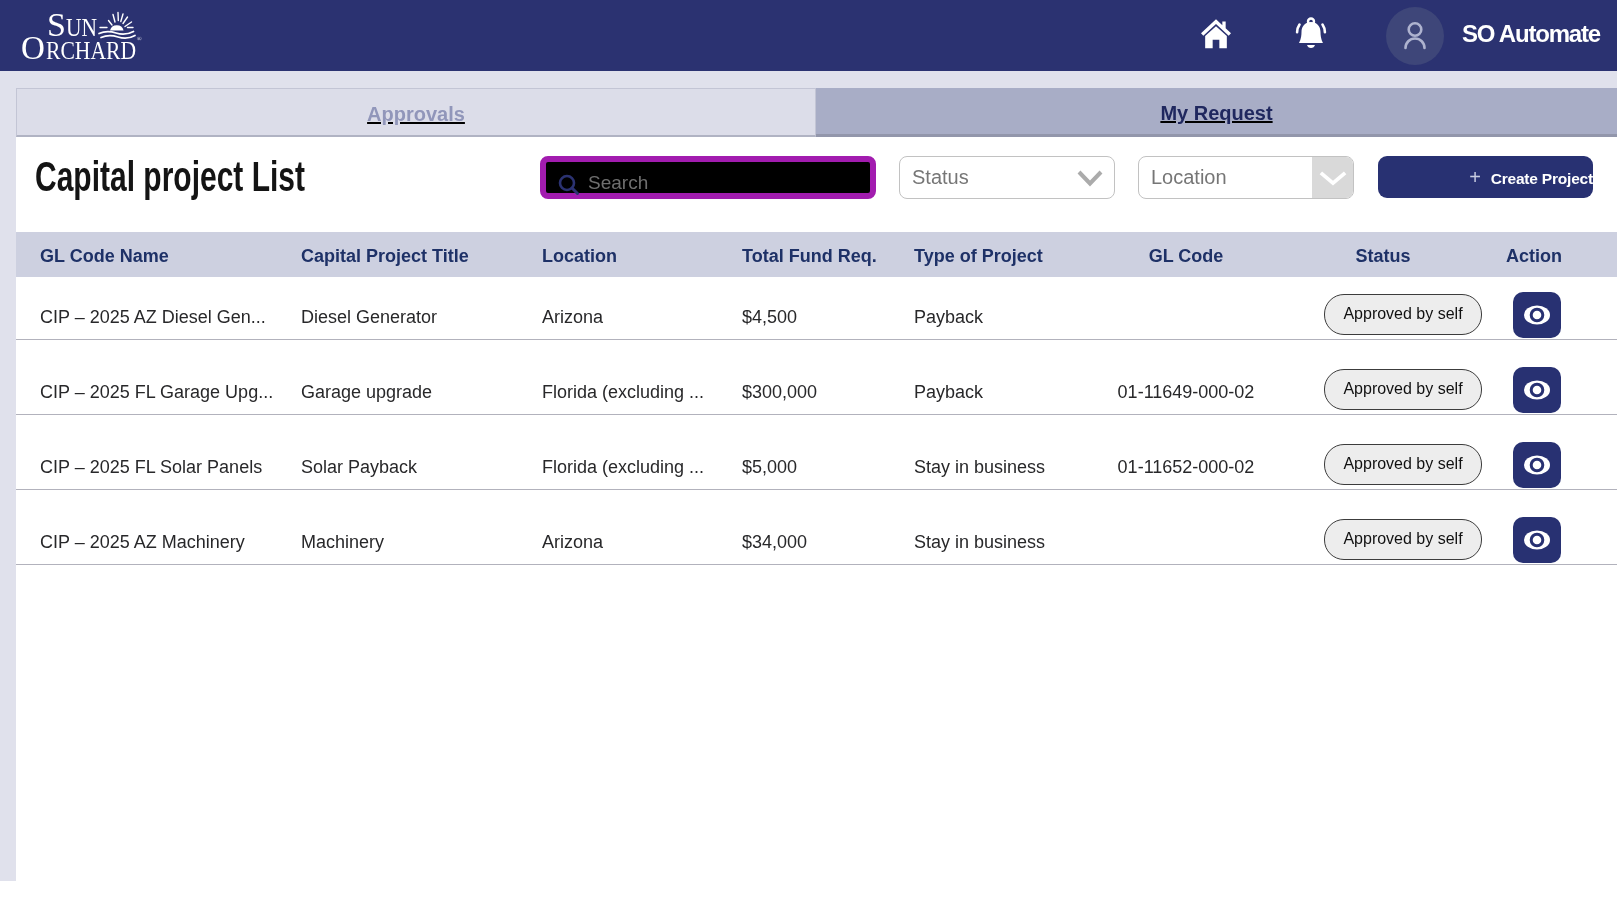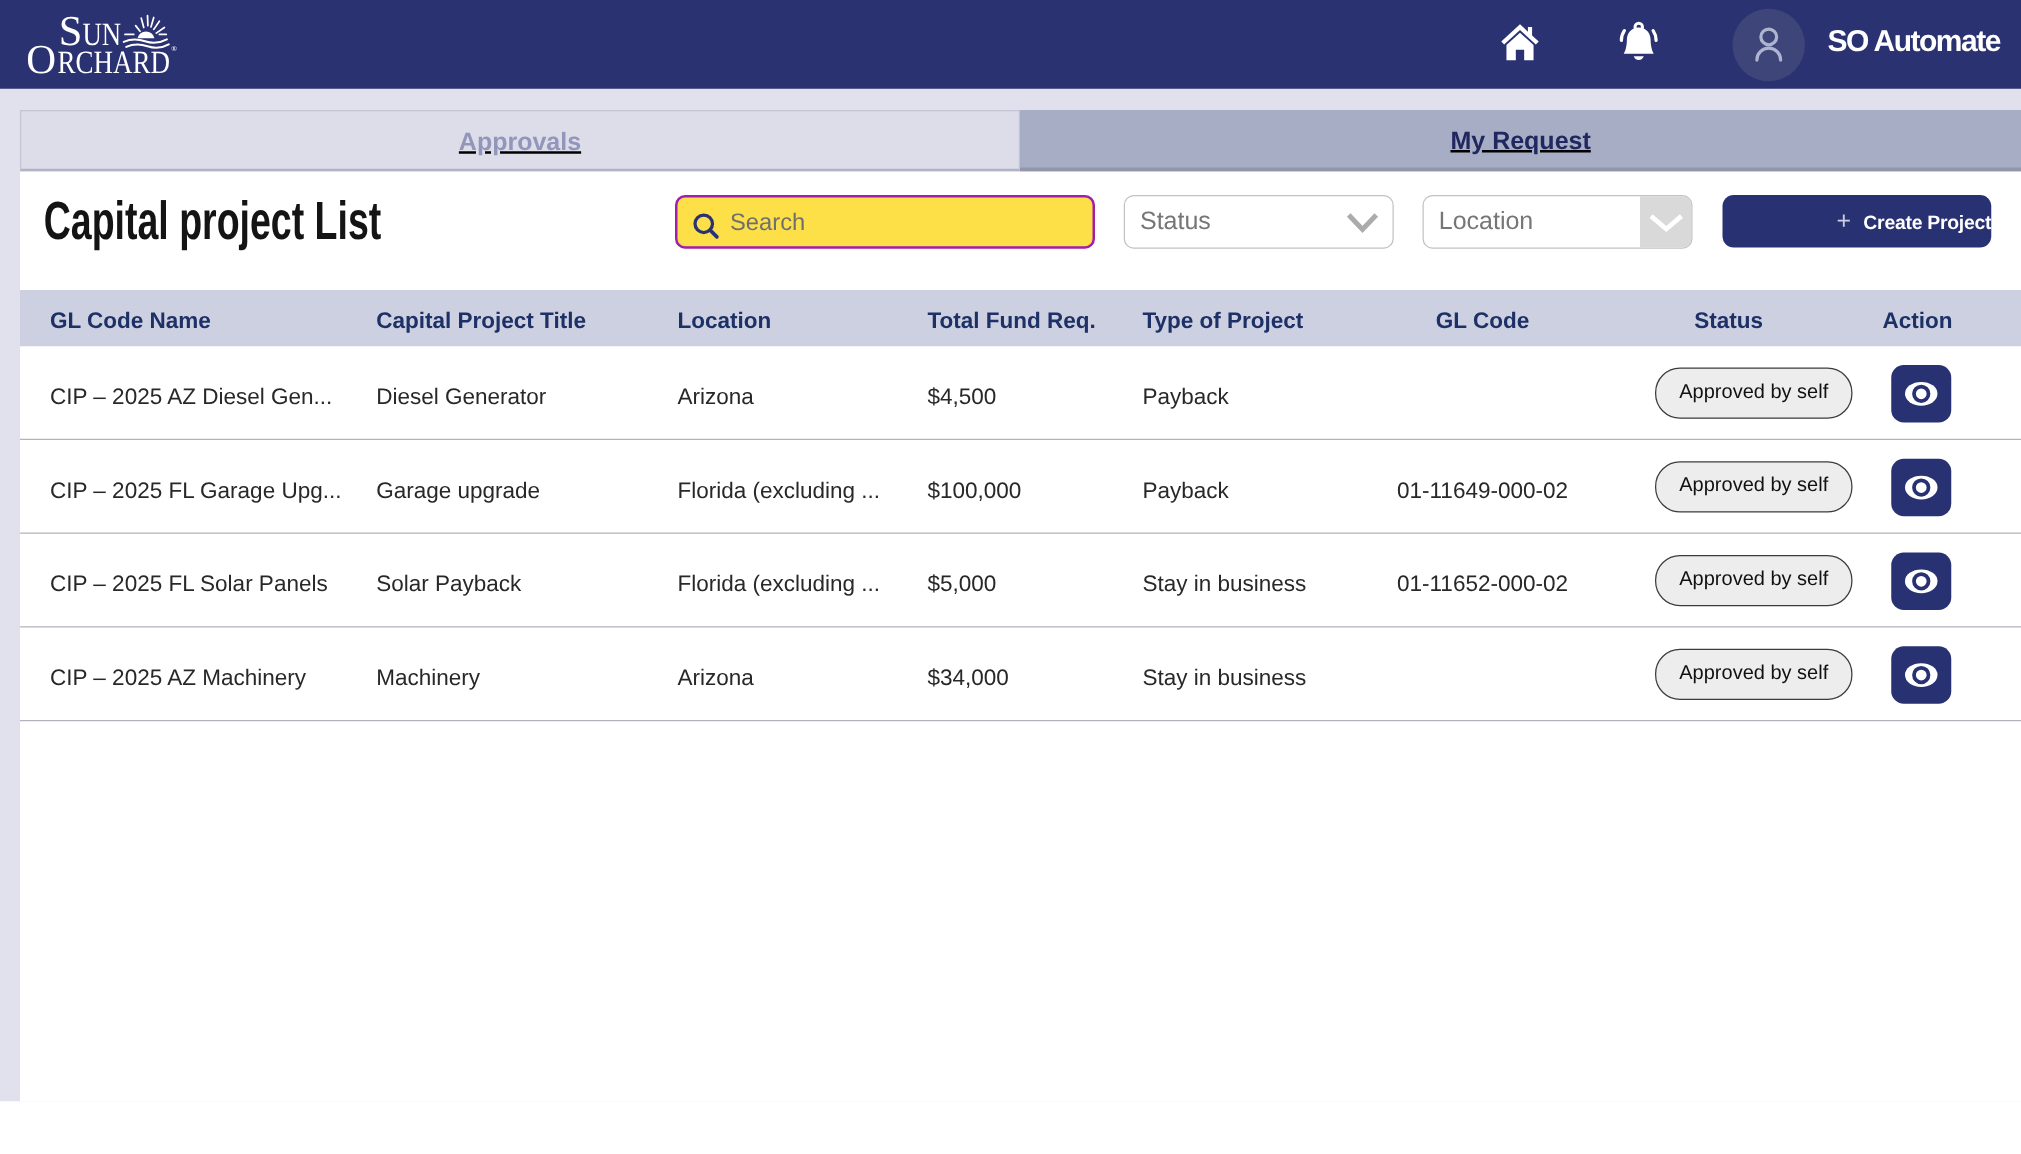--- a/index.html
+++ b/index.html
@@ -17,34 +17,34 @@
   
   .tabs { position:absolute; left:16px; top:88px; width:1601px; height:49px; display:flex;text-decoration:underline; }
   .tab { flex:0 0 auto; text-align:center; font-size:20px; font-weight:bold; line-height:51px; }
   .tab.inactive { width:800px; background:#dcdde9; color:#9196ba; border:1px solid #c3c5d5; border-bottom:2px solid #b0b3c3; }
   .tab.active { width:801px; background:#a8adc6; color:#20285f; border-bottom:3px solid #9296ab; }
 
   
   .panel { position:absolute; left:16px; top:137px; width:1601px; height:744px; background:#ffffff; }
 
 
-  .searchbox { position:absolute; left:524px; top:19px; width:336px; height:43px; background:#fde047; border:2px solid #a21caf; border-radius:8px; }
+  .searchbox { position:absolute; left:524px; top:19px; width:336px; height:43px; background:#000000; border:6px solid #a21caf; border-radius:8px; }
   .searchbox span { position:absolute; left:42px; top:0; line-height:41px; font-size:19px; color:#6f6f6f; }
   .dd { position:absolute; top:19px; height:43px; background:#fff; border:1px solid #c2c2c2; border-radius:8px; }
   .dd .lbl { position:absolute; left:12px; top:0; line-height:41px; font-size:20px; color:#767676; }
   .dd.status { left:883px; width:216px; }
   .dd.location { left:1122px; width:216px; }
   .dd .greyzone { position:absolute; right:0; top:0; width:41px; height:41px; background:#d9d9d9; border-radius:0 7px 7px 0; }
   .createbtn { position:absolute; left:1362px; top:19px; width:215px; height:42px; background:#283172; border-radius:9px; color:#ffffff; text-align:right; line-height:42px; font-size:15.5px; font-weight:bold; letter-spacing:-0.2px; }
   .createbtn .plus { font-weight:normal; color:#c9cde1; font-size:20px; margin-right:10px; }
 
   
   .thead { position:absolute; left:0; top:95px; width:1601px; height:45px; background:#cdd0e0; color:#1e3167; font-size:18px; font-weight:bold; }
   .thead div { position:absolute; top:0; line-height:48px; }
-  .row { position:absolute; left:0; width:1601px; height:75px; border-bottom:1px solid #b2b2bc; font-size:18px; color:#28282a;padding-left:35px; }
+  .row { position:absolute; left:0; width:1601px; height:63px; border-bottom:1px solid #b2b2bc; font-size:18px; color:#28282a;padding-left:35px; }
   .row div { position:absolute; line-height:81px; top:0; }
   .c1 { left:24px; }
   .c2 { left:285px; }
   .c3 { left:526px; }
   .c4 { left:726px; }
   .c5 { left:898px; }
   .c6 { left:1098px; width:144px; text-align:center; }
   .c7 { left:1246px; width:242px; text-align:center; }
   .c8 { left:1458px; width:120px; text-align:center; }
   .row div.pill { position:absolute; left:1308px; top:17px; line-height:38px; width:158px; height:41px; border:1.5px solid #3c3c3c; border-radius:20px; background:#ededed; font-size:16px; color:#111; text-align:center; line-height:38px; }
@@ -104,21 +104,21 @@
           <svg width="28" height="22" viewBox="0 0 28 22">
             <ellipse cx="14" cy="11" rx="13" ry="9.5" fill="#ffffff"></ellipse>
             <circle cx="14" cy="11" r="5.8" fill="none" stroke="#283172" stroke-width="3"></circle>
           </svg>
         </div>
     </div>
     <div class="row" style="top:215px">
       <div class="c1">CIP – 2025 FL Garage Upg...</div>
       <div class="c2">Garage upgrade</div>
       <div class="c3">Florida (excluding ...</div>
-      <div class="c4">$100,000</div>
+      <div class="c4">$300,000</div>
       <div class="c5">Payback</div>
       <div class="c6">01-11649-000-02</div>
       <div class="pill">Approved by self</div>
       <div class="eyebtn">
           <svg width="28" height="22" viewBox="0 0 28 22">
             <ellipse cx="14" cy="11" rx="13" ry="9.5" fill="#ffffff"></ellipse>
             <circle cx="14" cy="11" r="5.8" fill="none" stroke="#283172" stroke-width="3"></circle>
           </svg>
         </div>
     </div>

